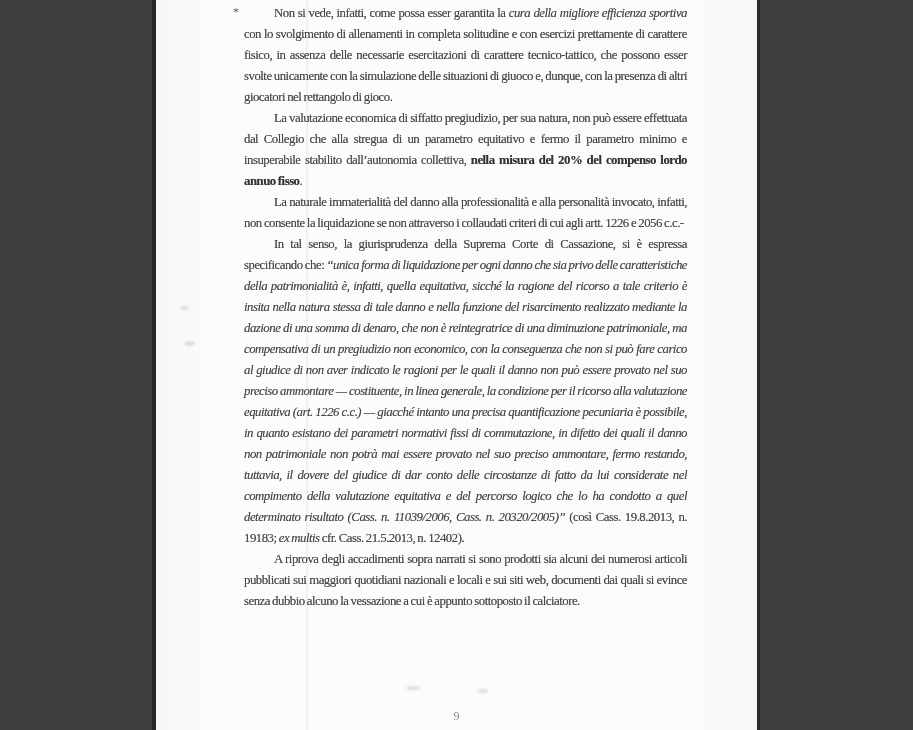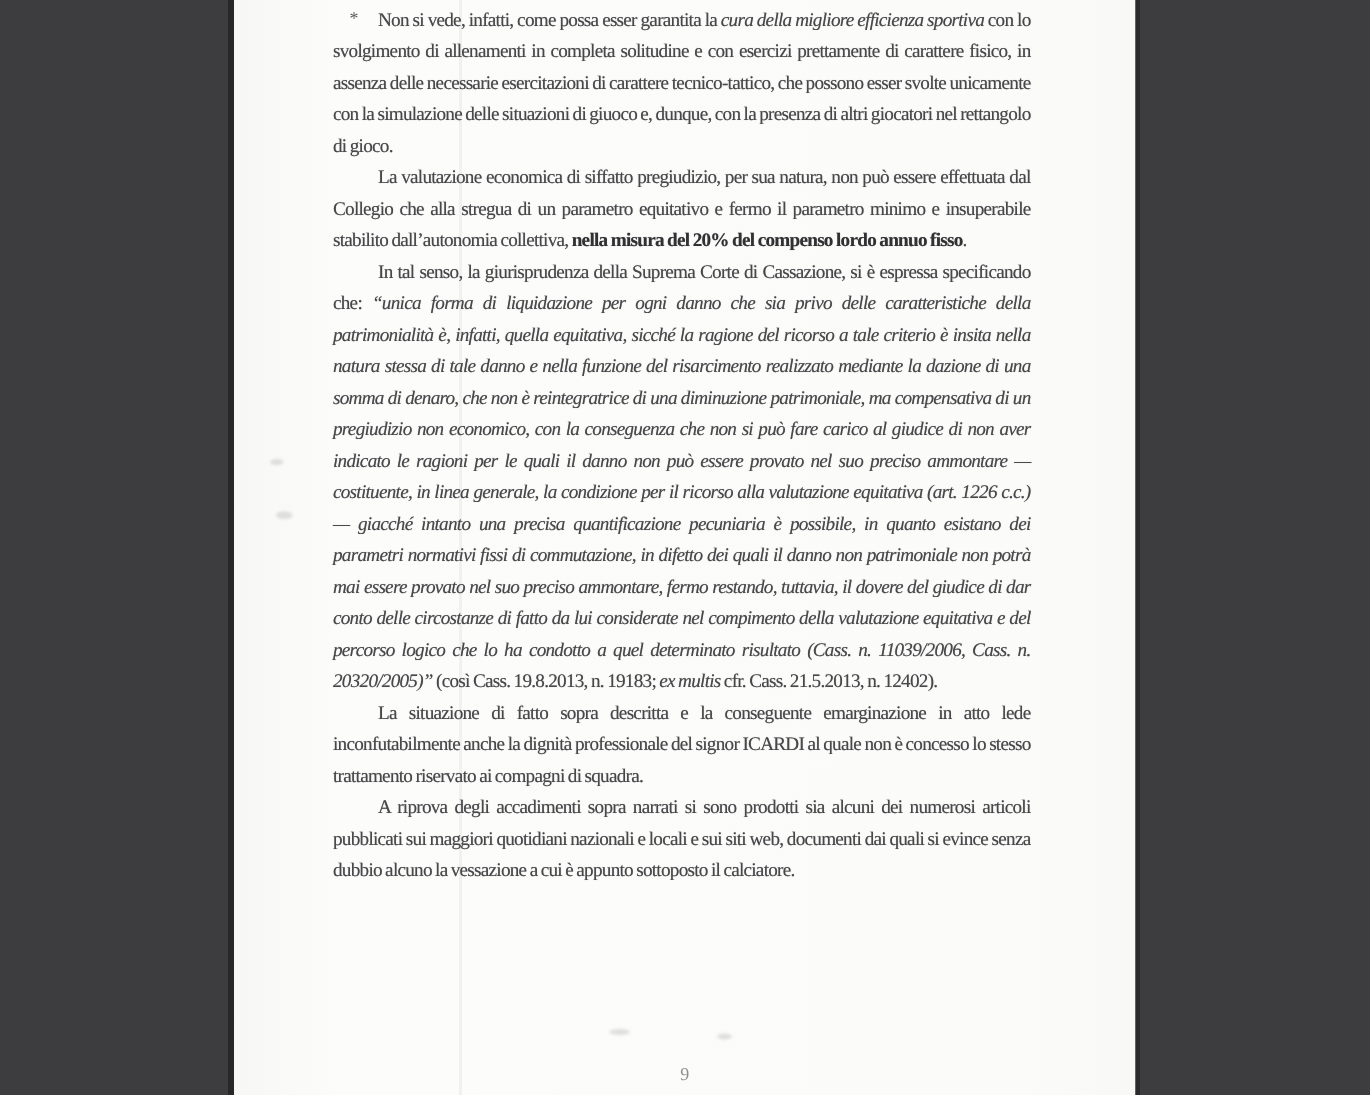--- a/index.html
+++ b/index.html
@@ -50,21 +50,21 @@
   .smudge.s4 { left: 322px; top: 689px; width: 10px; height: 4px; }
   .footnote-mark {
     position: absolute;
     left: 77px;
     top: 5px;
     font-size: 12px;
     color: #5c5c5e;
   }
   .content {
     position: absolute;
-    left: 66px;
+    left: 88px;
     right: 70px;
     top: 3px;
   }
   .content p {
     margin: 0;
     text-indent: 30px;
     text-align: justify;
     font-size: 12.8px;
     line-height: 21px;
     letter-spacing: -0.5px;
@@ -108,28 +108,28 @@
     <div class="content">
 
       <p>
         <span class="r">Non si vede, infatti, come possa esser garantita la </span><span class="i">cura della migliore efficienza sportiva</span><span class="r"> con lo svolgimento di allenamenti in completa solitudine e con esercizi prettamente di carattere fisico, in assenza delle necessarie esercitazioni di carattere tecnico-tattico, che possono esser svolte unicamente con la simulazione delle situazioni di giuoco e, dunque, con la presenza di altri giocatori nel rettangolo di gioco.</span>
       </p>
 
       <p>
         <span class="r">La valutazione economica di siffatto pregiudizio, per sua natura, non può essere effettuata dal Collegio che alla stregua di un parametro equitativo e fermo il parametro minimo e insuperabile stabilito dall’autonomia collettiva, </span><span class="b">nella misura del 20% del compenso lordo annuo fisso</span><span class="r">.</span>
       </p>
 
+      <p>
+        <span class="r">La naturale immaterialità del danno alla professionalità e alla personalità invocato, infatti, non consente la liquidazione se non attraverso i collaudati criteri di cui agli artt. 1226 e 2056 c.c.-</span>
+      </p>
 
       <p>
         <span class="r">In tal senso, la giurisprudenza della Suprema Corte di Cassazione, si è espressa specificando che: </span><span class="i">“unica forma di liquidazione per ogni danno che sia privo delle caratteristiche della patrimonialità è, infatti, quella equitativa, sicché la ragione del ricorso a tale criterio è insita nella natura stessa di tale danno e nella funzione del risarcimento realizzato mediante la dazione di una somma di denaro, che non è reintegratrice di una diminuzione patrimoniale, ma compensativa di un pregiudizio non economico, con la conseguenza che non si può fare carico al giudice di non aver indicato le ragioni per le quali il danno non può essere provato nel suo preciso ammontare — costituente, in linea generale, la condizione per il ricorso alla valutazione equitativa (art. 1226 c.c.) — giacché intanto una precisa quantificazione pecuniaria è possibile, in quanto esistano dei parametri normativi fissi di commutazione, in difetto dei quali il danno non patrimoniale non potrà mai essere provato nel suo preciso ammontare, fermo restando, tuttavia, il dovere del giudice di dar conto delle circostanze di fatto da lui considerate nel compimento della valutazione equitativa e del percorso logico che lo ha condotto a quel determinato risultato (Cass. n. 11039/2006, Cass. n. 20320/2005)”</span><span class="r"> (così Cass. 19.8.2013, n. 19183; </span><span class="i">ex multis</span><span class="r"> cfr. Cass. 21.5.2013, n. 12402).</span>
       </p>
 
-      <p>
-        <span class="r">La situazione di fatto sopra descritta e la conseguente emarginazione in atto lede inconfutabilmente anche la dignità professionale del signor ICARDI al quale non è concesso lo stesso trattamento riservato ai compagni di squadra.</span>
-      </p>
 
 
       <p>
         <span class="r">A riprova degli accadimenti sopra narrati si sono prodotti sia alcuni dei numerosi articoli pubblicati sui maggiori quotidiani nazionali e locali e sui siti web, documenti dai quali si evince senza dubbio alcuno la vessazione a cui è appunto sottoposto il calciatore.</span>
       </p>
 
     </div>
 
     <div class="page-number">9</div>
   </div>

